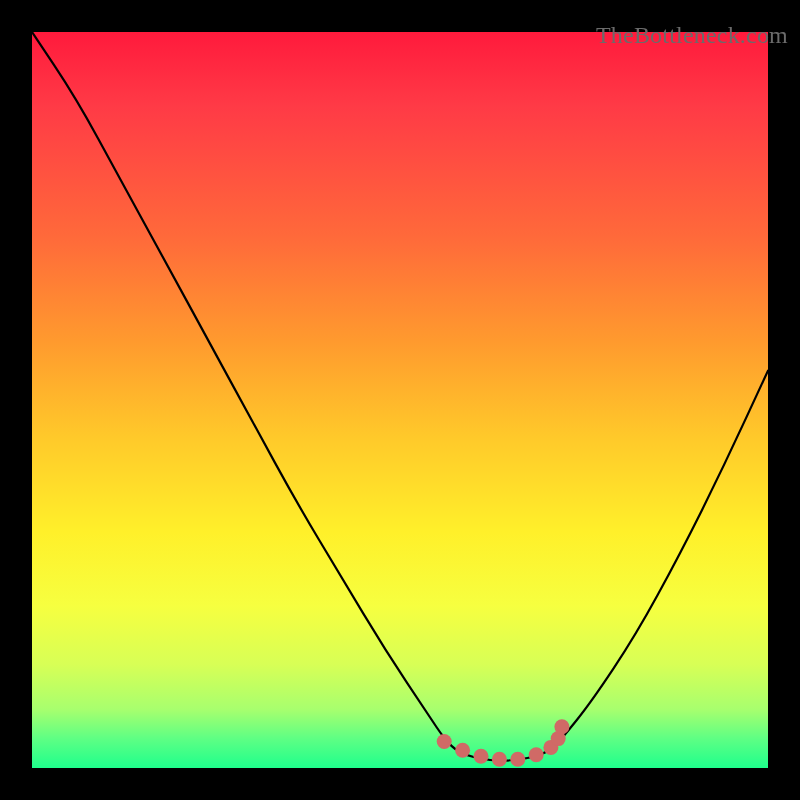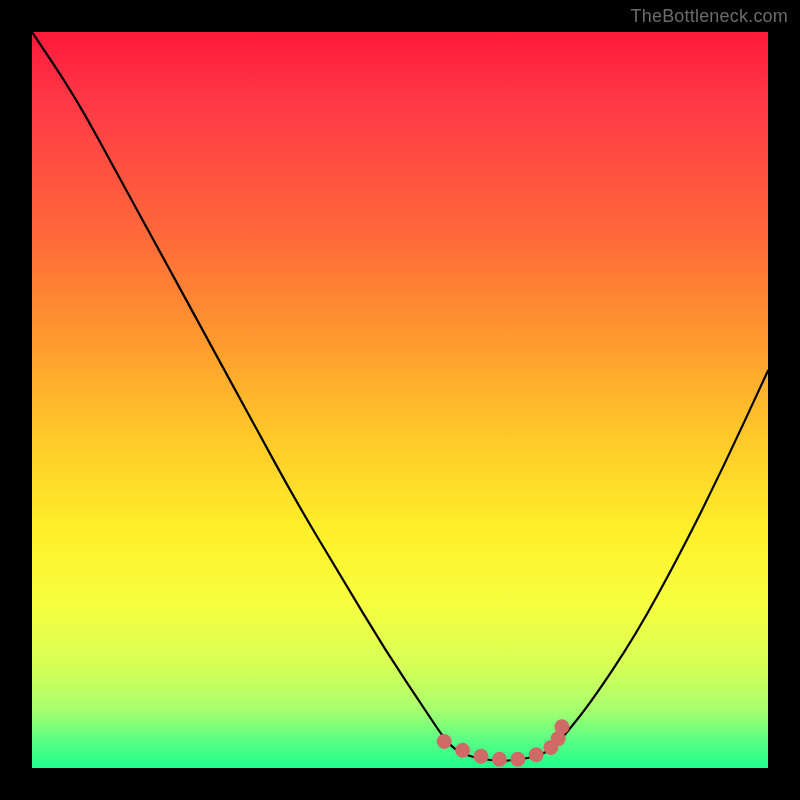--- a/index.html
+++ b/index.html
@@ -40,24 +40,24 @@
   }
   .curve-svg, .dots-svg {
     position: absolute;
     left: 0;
     top: 0;
     width: 736px;
     height: 736px;
   }
   .watermark {
     position: absolute;
-    top: 6px;
+    top: 22px;
     right: 12px;
-    font-family: Liberation Sans, sans-serif;
-    font-size: 18px;
+    font-family: Liberation Serif, serif;
+    font-size: 24px;
     color: #6b6b6b;
     letter-spacing: 0.2px;
     user-select: none;
   }
 </style>
 </head>
 <body>
 
 <div class="frame">
   <div class="plot-area">

